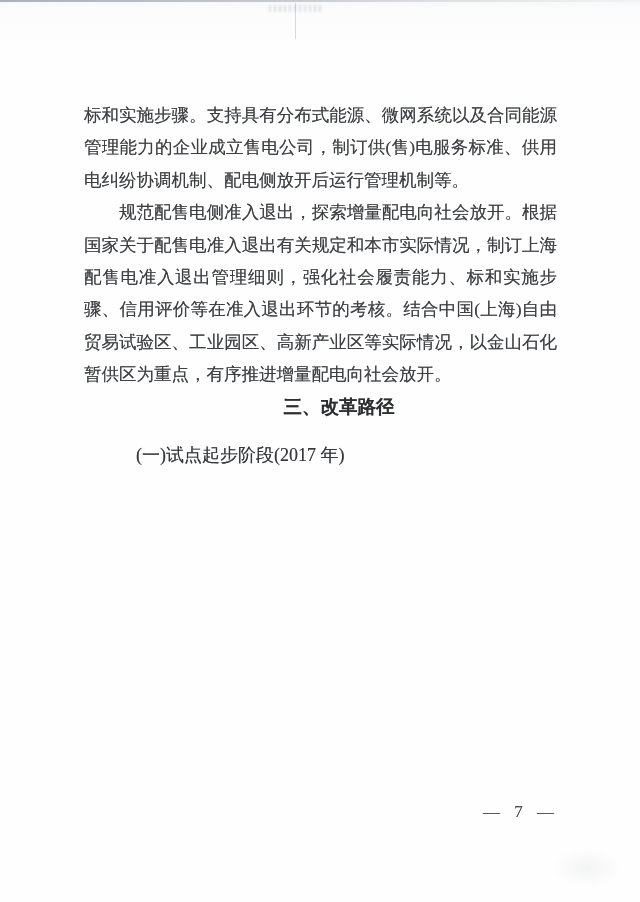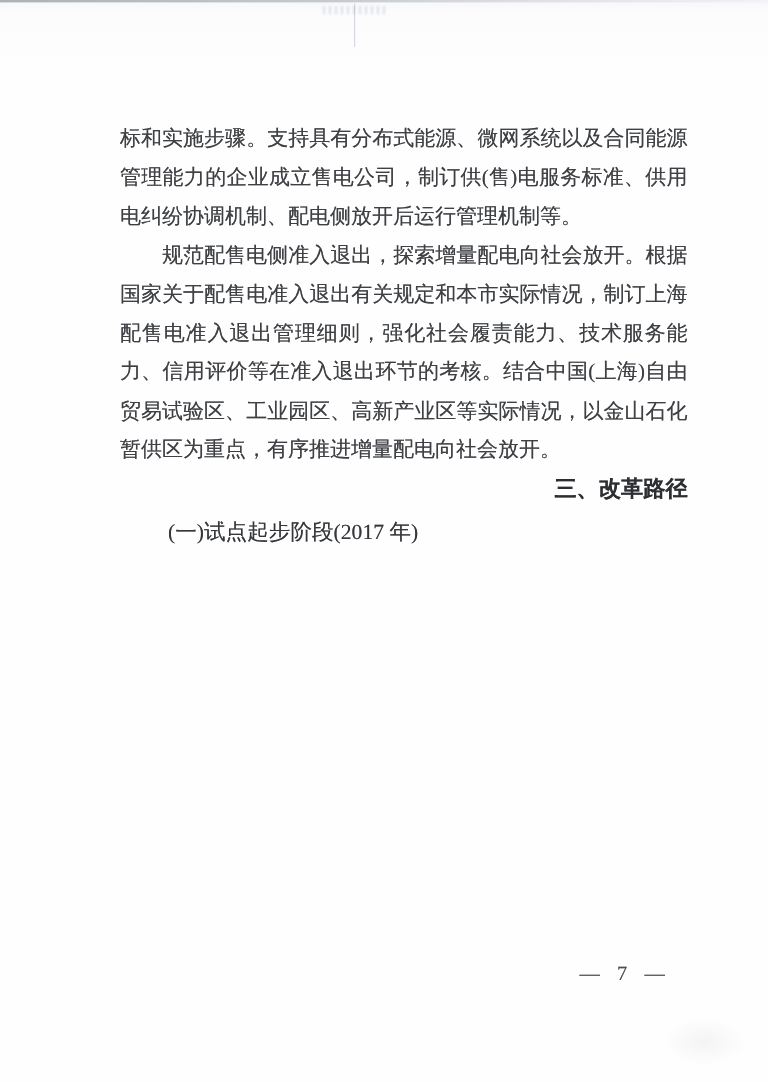--- a/index.html
+++ b/index.html
@@ -50,21 +50,21 @@
   
   .scan-smudge-br {
     position: absolute;
     right: 18px; bottom: 14px;
     width: 70px; height: 40px;
     background: radial-gradient(ellipse at center,
       rgba(150,155,165,.10), rgba(150,155,165,0) 70%);
   }
   .content {
     position: absolute;
-    left: 100px;
+    left: 84px;
     top: 99px;
     width: 473px;
     font-size: 17.5px;
     line-height: 32.4px;
     color: #3e4044;
     text-align: justify;
     text-shadow: 0 0 0.5px rgba(62,64,68,.65);
   }
   .para {
     margin: 0;
@@ -74,24 +74,24 @@
     text-indent: 0;
   }
   .section-heading {
     margin: 0;
     text-indent: 2em;
     font-family: "Liberation Sans", sans-serif;
     font-weight: 700;
     font-size: 18.5px;
     line-height: 32.4px;
     color: #2c2e31;
-    text-align: right;
+    text-align: center;
   }
   .stage-heading {
-    margin: 4px;
+    margin: 16px;
     text-indent: 2em;
     font-weight: 400;
     font-size: 18px;
     line-height: 32.4px;
     color: #35373b;
     text-align: left;
   }
   .page-number {
     position: absolute;
     top: 802px;
@@ -110,20 +110,20 @@
 <body>
 
 <div class="page">
 
   <div class="scan-edge-top"></div>
   <div class="scan-mark"></div>
   <div class="scan-smudge-br"></div>
 
   <div class="content">
     <p class="para no-indent">标和实施步骤。支持具有分布式能源、微网系统以及合同能源管理能力的企业成立售电公司，制订供(售)电服务标准、供用电纠纷协调机制、配电侧放开后运行管理机制等。</p>
-    <p class="para">规范配售电侧准入退出，探索增量配电向社会放开。根据国家关于配售电准入退出有关规定和本市实际情况，制订上海配售电准入退出管理细则，强化社会履责能力、技术服务能力、信用评价等在准入退出环节的考核。结合中国(上海)自由贸易试验区、工业园区、高新产业区等实际情况，以金山石化暂供区为重点，有序推进增量配电向社会放开。</p>
+    <p class="para">规范配售电侧准入退出，探索增量配电向社会放开。根据国家关于配售电准入退出有关规定和本市实际情况，制订上海配售电准入退出管理细则，强化社会履责能力、标和实施步骤、信用评价等在准入退出环节的考核。结合中国(上海)自由贸易试验区、工业园区、高新产业区等实际情况，以金山石化暂供区为重点，有序推进增量配电向社会放开。</p>
     <h3 class="section-heading">三、改革路径</h3>
     <h4 class="stage-heading">(一)试点起步阶段(2017 年)</h4>
   </div>
 
   <div class="page-number">— 7 —</div>
 
 </div>
 
 </body></html>

